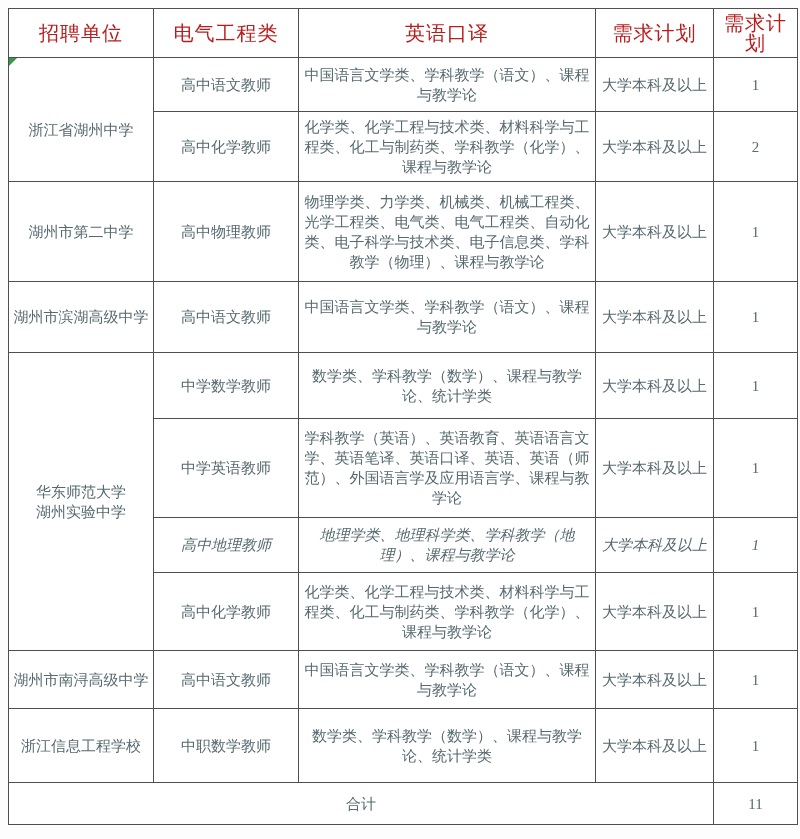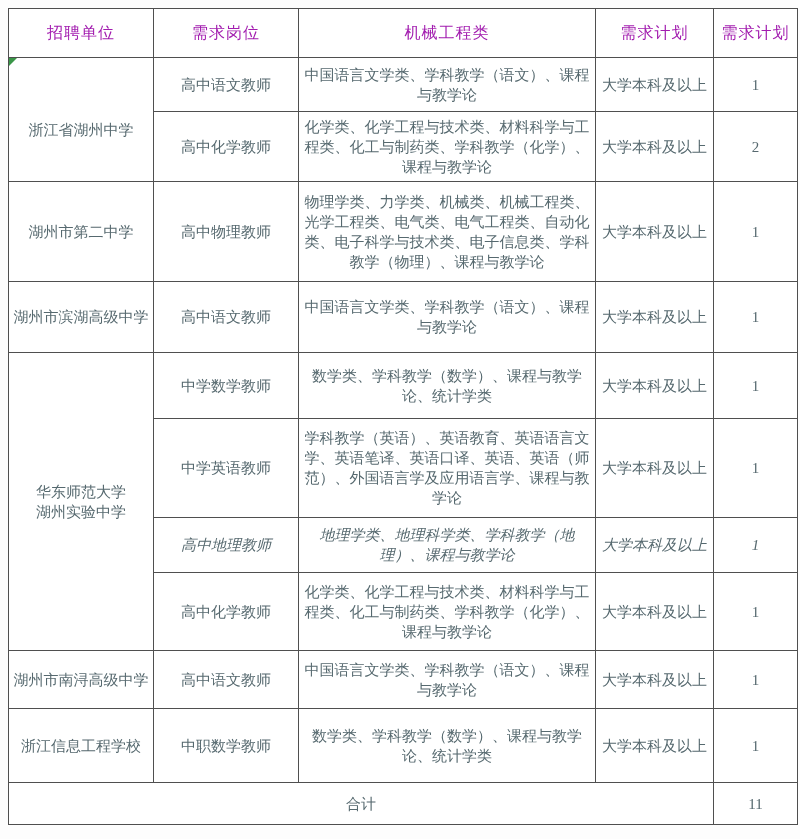--- a/index.html
+++ b/index.html
@@ -29,22 +29,22 @@
     vertical-align: middle;
     color: #56696f;
     font-size: 15px;
     line-height: 20px;
     font-weight: normal;
     padding: 2px 4px;
     box-sizing: border-box;
     text-align: center;
   }
   table.recruit th {
-    color: #a21caf;
-    font-size: 16px;
+    color: #b91c1c;
+    font-size: 20px;
     letter-spacing: 1px;
   }
   td.major-cell {
     text-align: left;
     padding: 3px 7px;
   }
   td.unit-cell {
     position: relative;
     white-space: pre-line;
     padding: 2px 2px;
@@ -85,22 +85,22 @@
     <colgroup>
       <col style="width:145px">
       <col style="width:145px">
       <col style="width:297px">
       <col style="width:118px">
       <col style="width:84px">
     </colgroup>
     <thead>
       <tr class="r-header">
         <th>招聘单位</th>
-        <th>需求岗位</th>
-        <th>机械工程类</th>
+        <th>电气工程类</th>
+        <th>英语口译</th>
         <th>需求计划</th>
         <th>需求计划</th>
       </tr>
     </thead>
     <tbody>
       <tr class="r1">
         <td class="unit-cell" rowspan="2">
           <span class="corner-flag"></span><span>浙江省湖州中学</span>
         </td>
         <td>高中语文教师</td>

